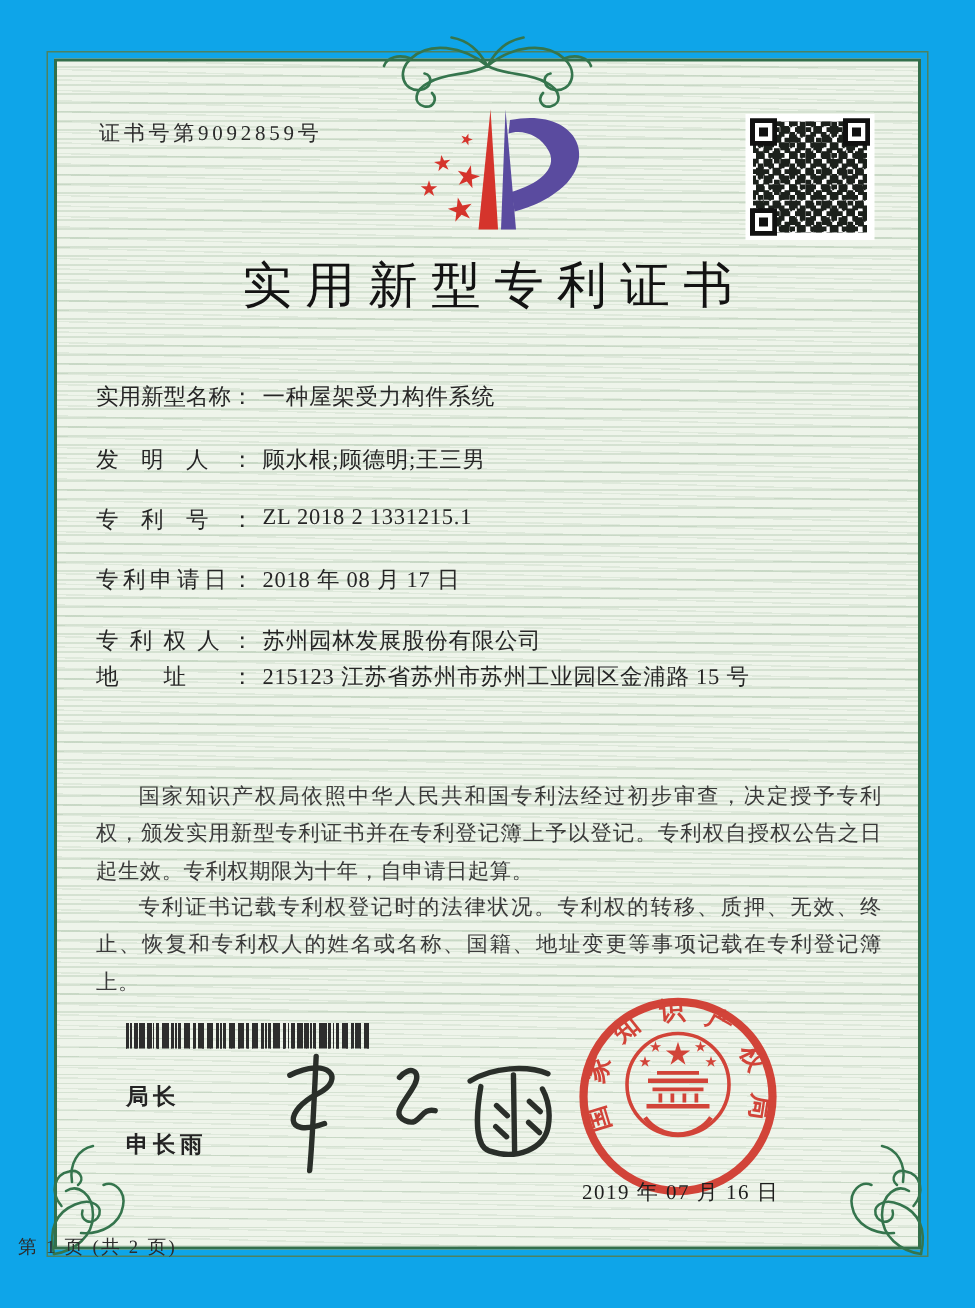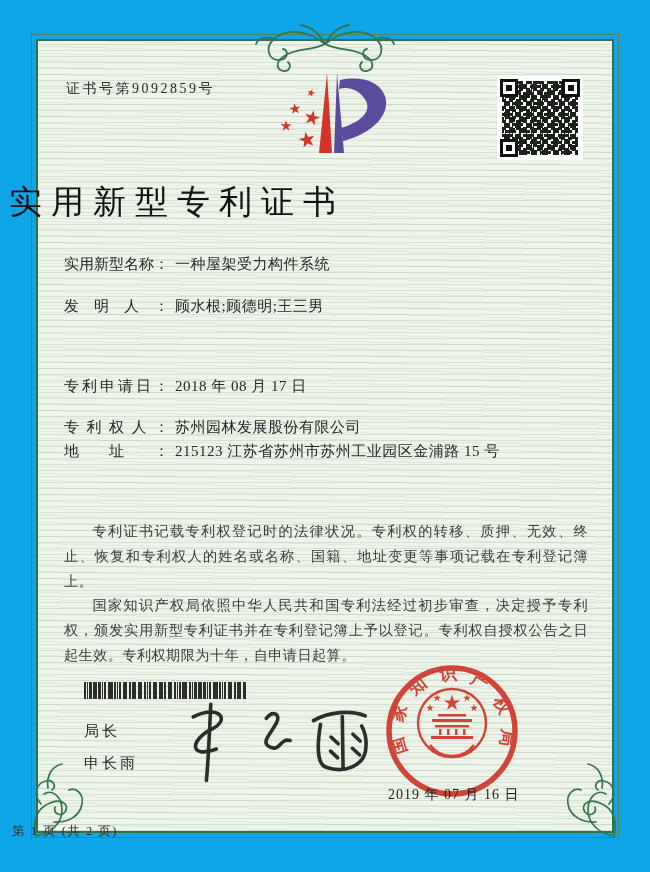--- a/index.html
+++ b/index.html
@@ -30,21 +30,21 @@
       repeating-conic-gradient(#1c211c 0% 25%, transparent 0% 50%),
       repeating-conic-gradient(#1c211c 0% 25%, transparent 0% 50%);
     background-size:7px 7px, 11px 11px;
     background-position:0 0, 2px 3px;}
   .finder{position:absolute;width:12px;height:12px;border:3px solid #111;background:#111;
     box-shadow:inset 0 0 0 3px #fff;}
   .finder.tl{left:-2px;top:-2px;} .finder.tr{right:-2px;top:-2px;} .finder.bl{left:-2px;bottom:-2px;}
 
   .logo{position:absolute;left:250px;top:60px;width:160px;height:108px;}
 
-  .title{position:absolute;left:0;top:180px;width:650px;
+  .title{position:absolute;left:0;top:168px;width:650px;text-align:center;
     font-size:33px;letter-spacing:9px;text-indent:9px;color:#131313;font-weight:500;}
 
   
   .row{position:absolute;left:64px;font-size:15px;color:#262626;white-space:nowrap;}
   .flabel{display:inline-block;width:7em;text-align:justify;text-align-last:justify;
     vertical-align:top;}
   .fval{margin-left:6px;letter-spacing:.5px;}
   .row2-group{display:inline-block;}
   .row2-right{position:absolute;left:276px;top:0;}
 
@@ -55,21 +55,21 @@
 
   
   .barcode{position:absolute;left:84px;top:682px;width:162px;height:17px;
     background-image:
       repeating-linear-gradient(90deg,#2d2d2d 0 2px,transparent 2px 5px),
       repeating-linear-gradient(90deg,#2d2d2d 0 1px,transparent 1px 7px),
       repeating-linear-gradient(90deg,#2d2d2d 0 1px,transparent 1px 3px);}
 
   
   .bureau{position:absolute;left:84px;top:722px;font-size:15px;color:#242424;letter-spacing:3px;}
-  .bureau div{margin-bottom:13px;}
+  .bureau div{margin-bottom:13px;font-weight:bold;}
   .signature{position:absolute;left:168px;top:692px;}
   .seal{position:absolute;left:382px;top:661px;width:140px;height:140px;opacity:.92;}
   .seal-date{position:absolute;left:388px;top:786px;font-size:14px;color:#1d1d1d;letter-spacing:1px;}
   .footer{position:absolute;left:12px;top:823px;width:650px;text-align:left;
     font-size:12.5px;color:#2c2c2c;letter-spacing:1.5px;}
 </style>
 </head>
 <body>
 
 <div class="page">
@@ -150,33 +150,36 @@
   </div>
 
   <div class="title">实用新型专利证书</div>
 
   <div class="row" style="top:255px;">
     <span class="flabel">实用新型名称：</span><span class="fval">一种屋架受力构件系统</span>
   </div>
   <div class="row" style="top:297px;">
     <span class="flabel">发明人：</span><span class="fval">顾水根;顾德明;王三男</span>
   </div>
+  <div class="row" style="top:337px;">
+    <span class="flabel">专利号：</span><span class="fval">ZL 2018 2 1331215.1</span>
+  </div>
   <div class="row" style="top:377px;">
     <span class="flabel">专利申请日：</span><span class="fval">2018 年 08 月 17 日</span>
   </div>
   <div class="row" style="top:418px;">
     <span class="flabel">专利权人：</span><span class="fval">苏州园林发展股份有限公司</span>
   </div>
   <div class="row" style="top:442px;">
     <span class="flabel">地址：</span><span class="fval">215123 江苏省苏州市苏州工业园区金浦路 15 号</span>
   </div>
 
   <div class="paras">
+    <p>国家知识产权局依照中华人民共和国专利法经过初步审查，决定授予专利权，颁发实用新型专利证书并在专利登记簿上予以登记。专利权自授权公告之日起生效。专利权期限为十年，自申请日起算。</p>
     <p>专利证书记载专利权登记时的法律状况。专利权的转移、质押、无效、终止、恢复和专利权人的姓名或名称、国籍、地址变更等事项记载在专利登记簿上。</p>
-    <p>国家知识产权局依照中华人民共和国专利法经过初步审查，决定授予专利权，颁发实用新型专利证书并在专利登记簿上予以登记。专利权自授权公告之日起生效。专利权期限为十年，自申请日起算。</p>
   </div>
 
   <div class="barcode"></div>
 
   <div class="bureau">
     <div>局长</div>
     <div>申长雨</div>
   </div>
 
   <div class="signature">

